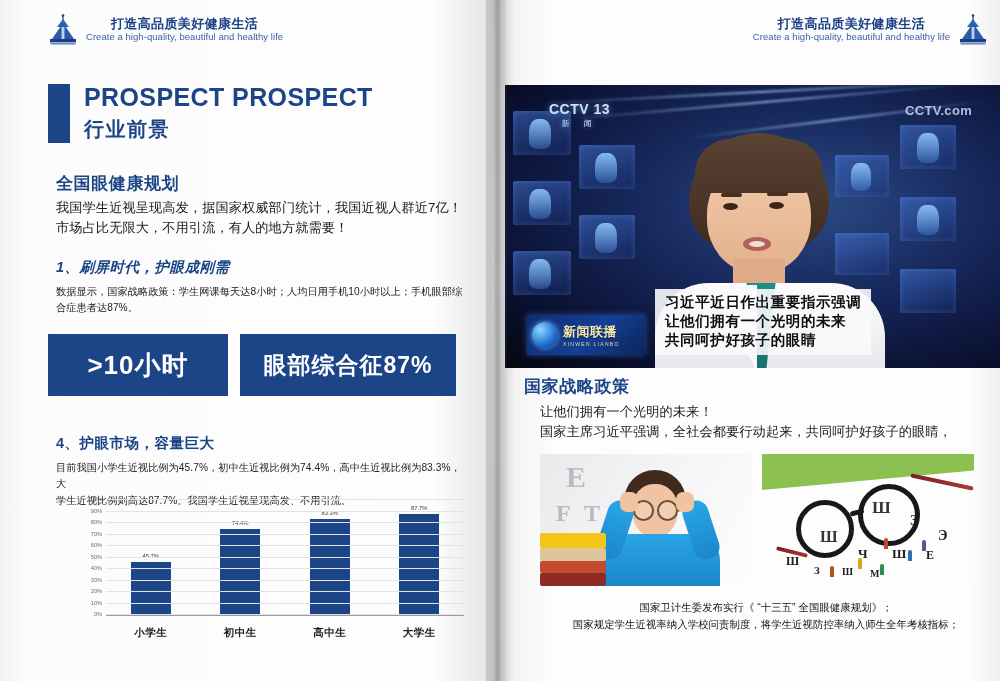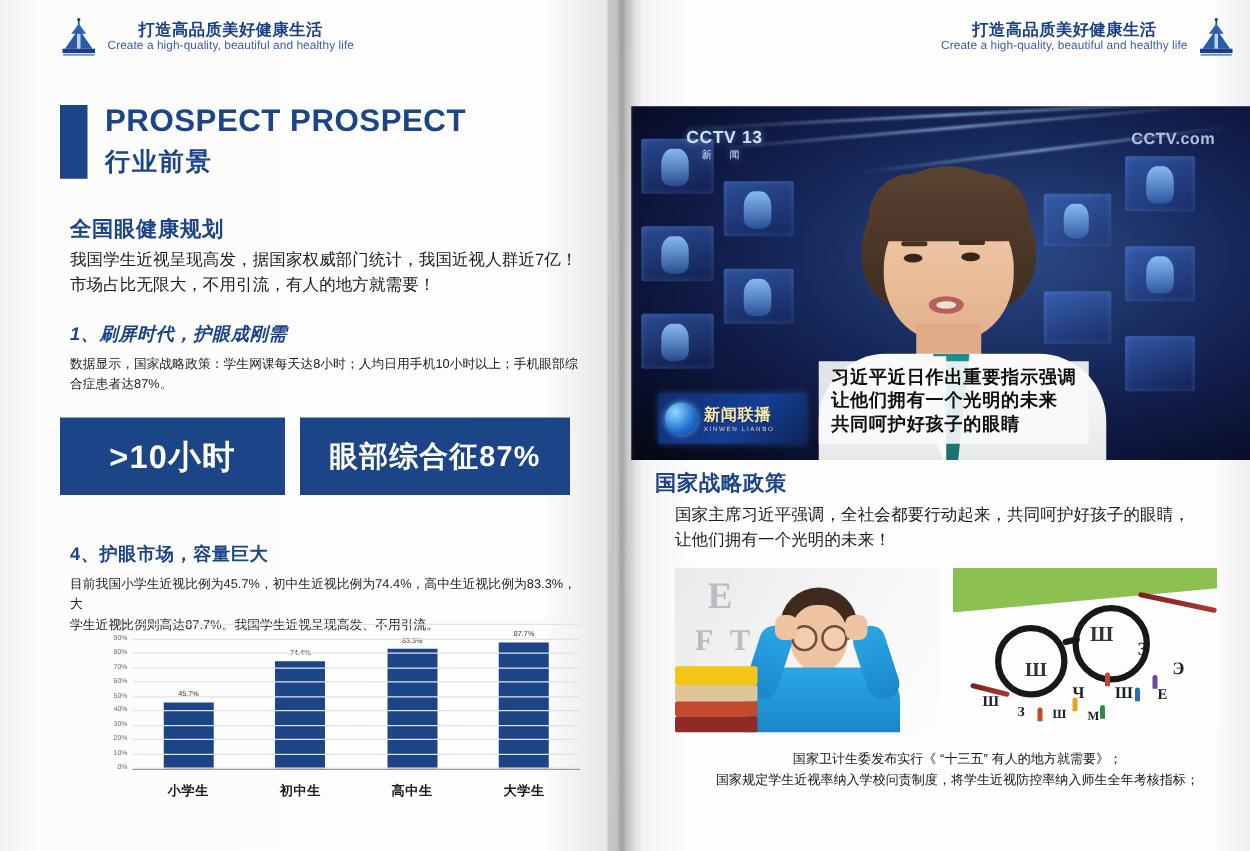--- a/index.html
+++ b/index.html
@@ -381,22 +381,22 @@
 
     <div class="sub-band">
       <div class="sub-line">习近平近日作出重要指示强调</div>
       <div class="sub-line">让他们拥有一个光明的未来</div>
       <div class="sub-line">共同呵护好孩子的眼睛</div>
     </div>
   </div>
 
   <div class="sec-h1 h-blue" style="left:524px; top:375px; z-index:6;">国家战略政策</div>
   <div class="body-txt" style="left:540px; top:402px; width:452px; z-index:6;">
+    <div>让他们拥有一个光明的未来！</div>
     <div>国家主席习近平强调，全社会都要行动起来，共同呵护好孩子的眼睛，</div>
-    <div>让他们拥有一个光明的未来！</div>
   </div>
 
   <div class="photos">
     <div class="photo">
       <div class="pa-bg"></div>
       <div class="chart-letter" style="left:26px; top:6px;  font-size:30px;">E</div>
       <div class="chart-letter" style="left:16px; top:46px; font-size:24px;">F</div>
       <div class="chart-letter" style="left:44px; top:46px; font-size:24px;">T</div>
       <div class="chart-letter" style="left:70px; top:46px; font-size:24px;">P</div>
       <div class="chart-letter" style="left:14px; top:82px; font-size:19px;">T</div>
@@ -441,18 +441,18 @@
       <div class="mini" style="left:122px; top:84px; background:#c3452f;"></div>
       <div class="mini" style="left:146px; top:96px; background:#2c6fb5;"></div>
       <div class="mini" style="left:96px;  top:104px; background:#e0a418;"></div>
       <div class="mini" style="left:118px; top:110px; background:#2f8c4d;"></div>
       <div class="mini" style="left:68px;  top:112px; background:#b5521f;"></div>
       <div class="mini" style="left:160px; top:86px;  background:#6b4a9c;"></div>
     </div>
   </div>
 
   <div class="policy-txt">
-    <div class="policy-line center">国家卫计生委发布实行《 “十三五” 有人的地方就需要》；</div>
+    <div class="policy-line center">国家卫计生委发布实行《 “十三五” 全国眼健康规划》；</div>
     <div class="policy-line center">国家规定学生近视率纳入学校问责制度，将学生近视防控率纳入师生全年考核指标；</div>
   </div>
 
   <div id="gutter"></div>
 </div>
 
 </body></html>

